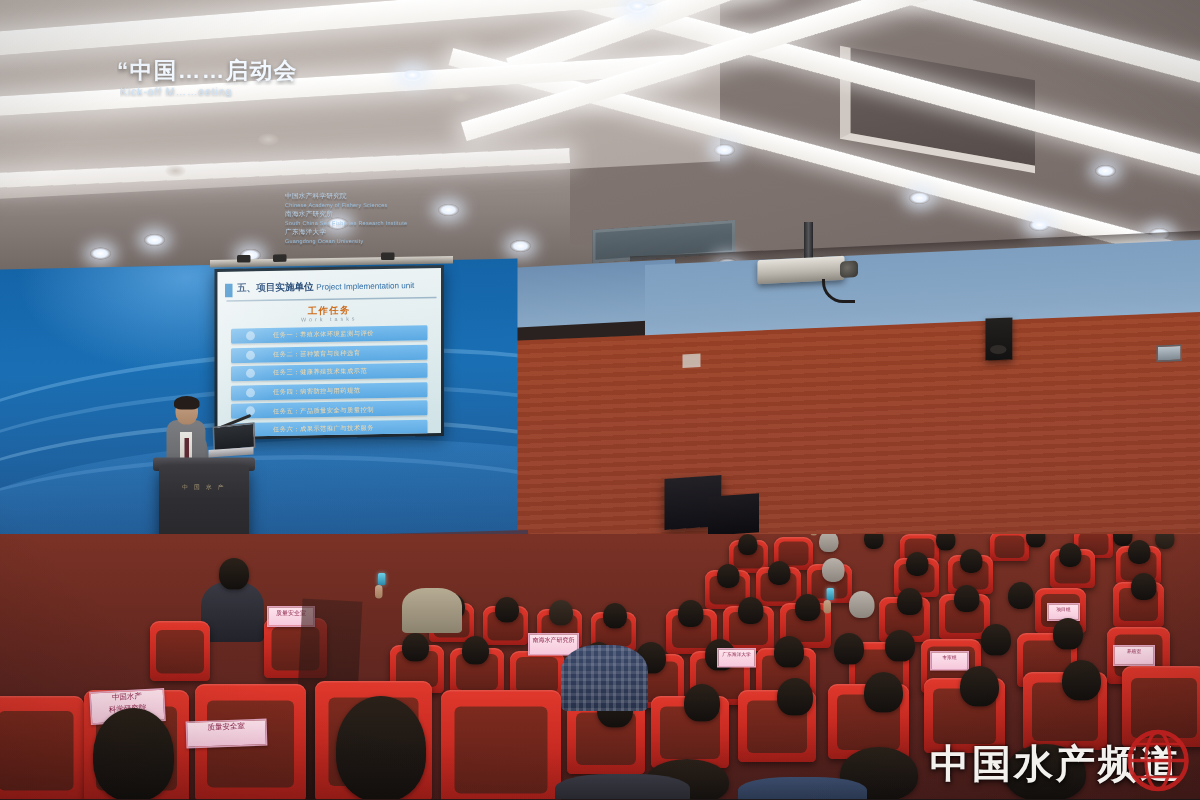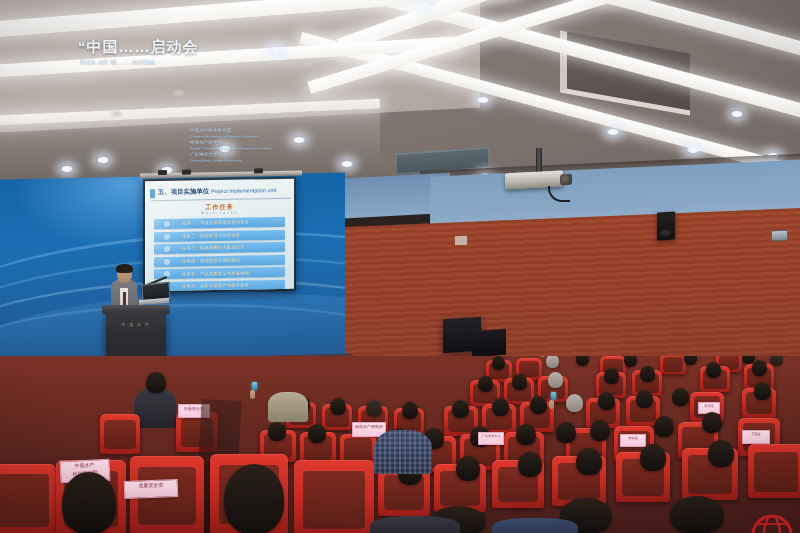--- a/index.html
+++ b/index.html
@@ -848,15 +848,16 @@
   <div class="vignette"></div>
 
   <div class="watermark">
     <svg class="wm-globe" viewBox="0 0 44 44">
       <circle cx="22" cy="22" r="19" fill="none" stroke="#c0201f" stroke-width="3"></circle>
       <ellipse cx="22" cy="22" rx="8" ry="19" fill="none" stroke="#c0201f" stroke-width="2.2"></ellipse>
       <line x1="3" y1="22" x2="41" y2="22" stroke="#c0201f" stroke-width="2.2"></line>
       <line x1="7" y1="11" x2="37" y2="11" stroke="#c0201f" stroke-width="1.8"></line>
       <line x1="7" y1="33" x2="37" y2="33" stroke="#c0201f" stroke-width="1.8"></line>
     </svg>
+    <div class="wm-main">中国水产频道</div>
   </div>
 
 </div>
 
 </body></html>

